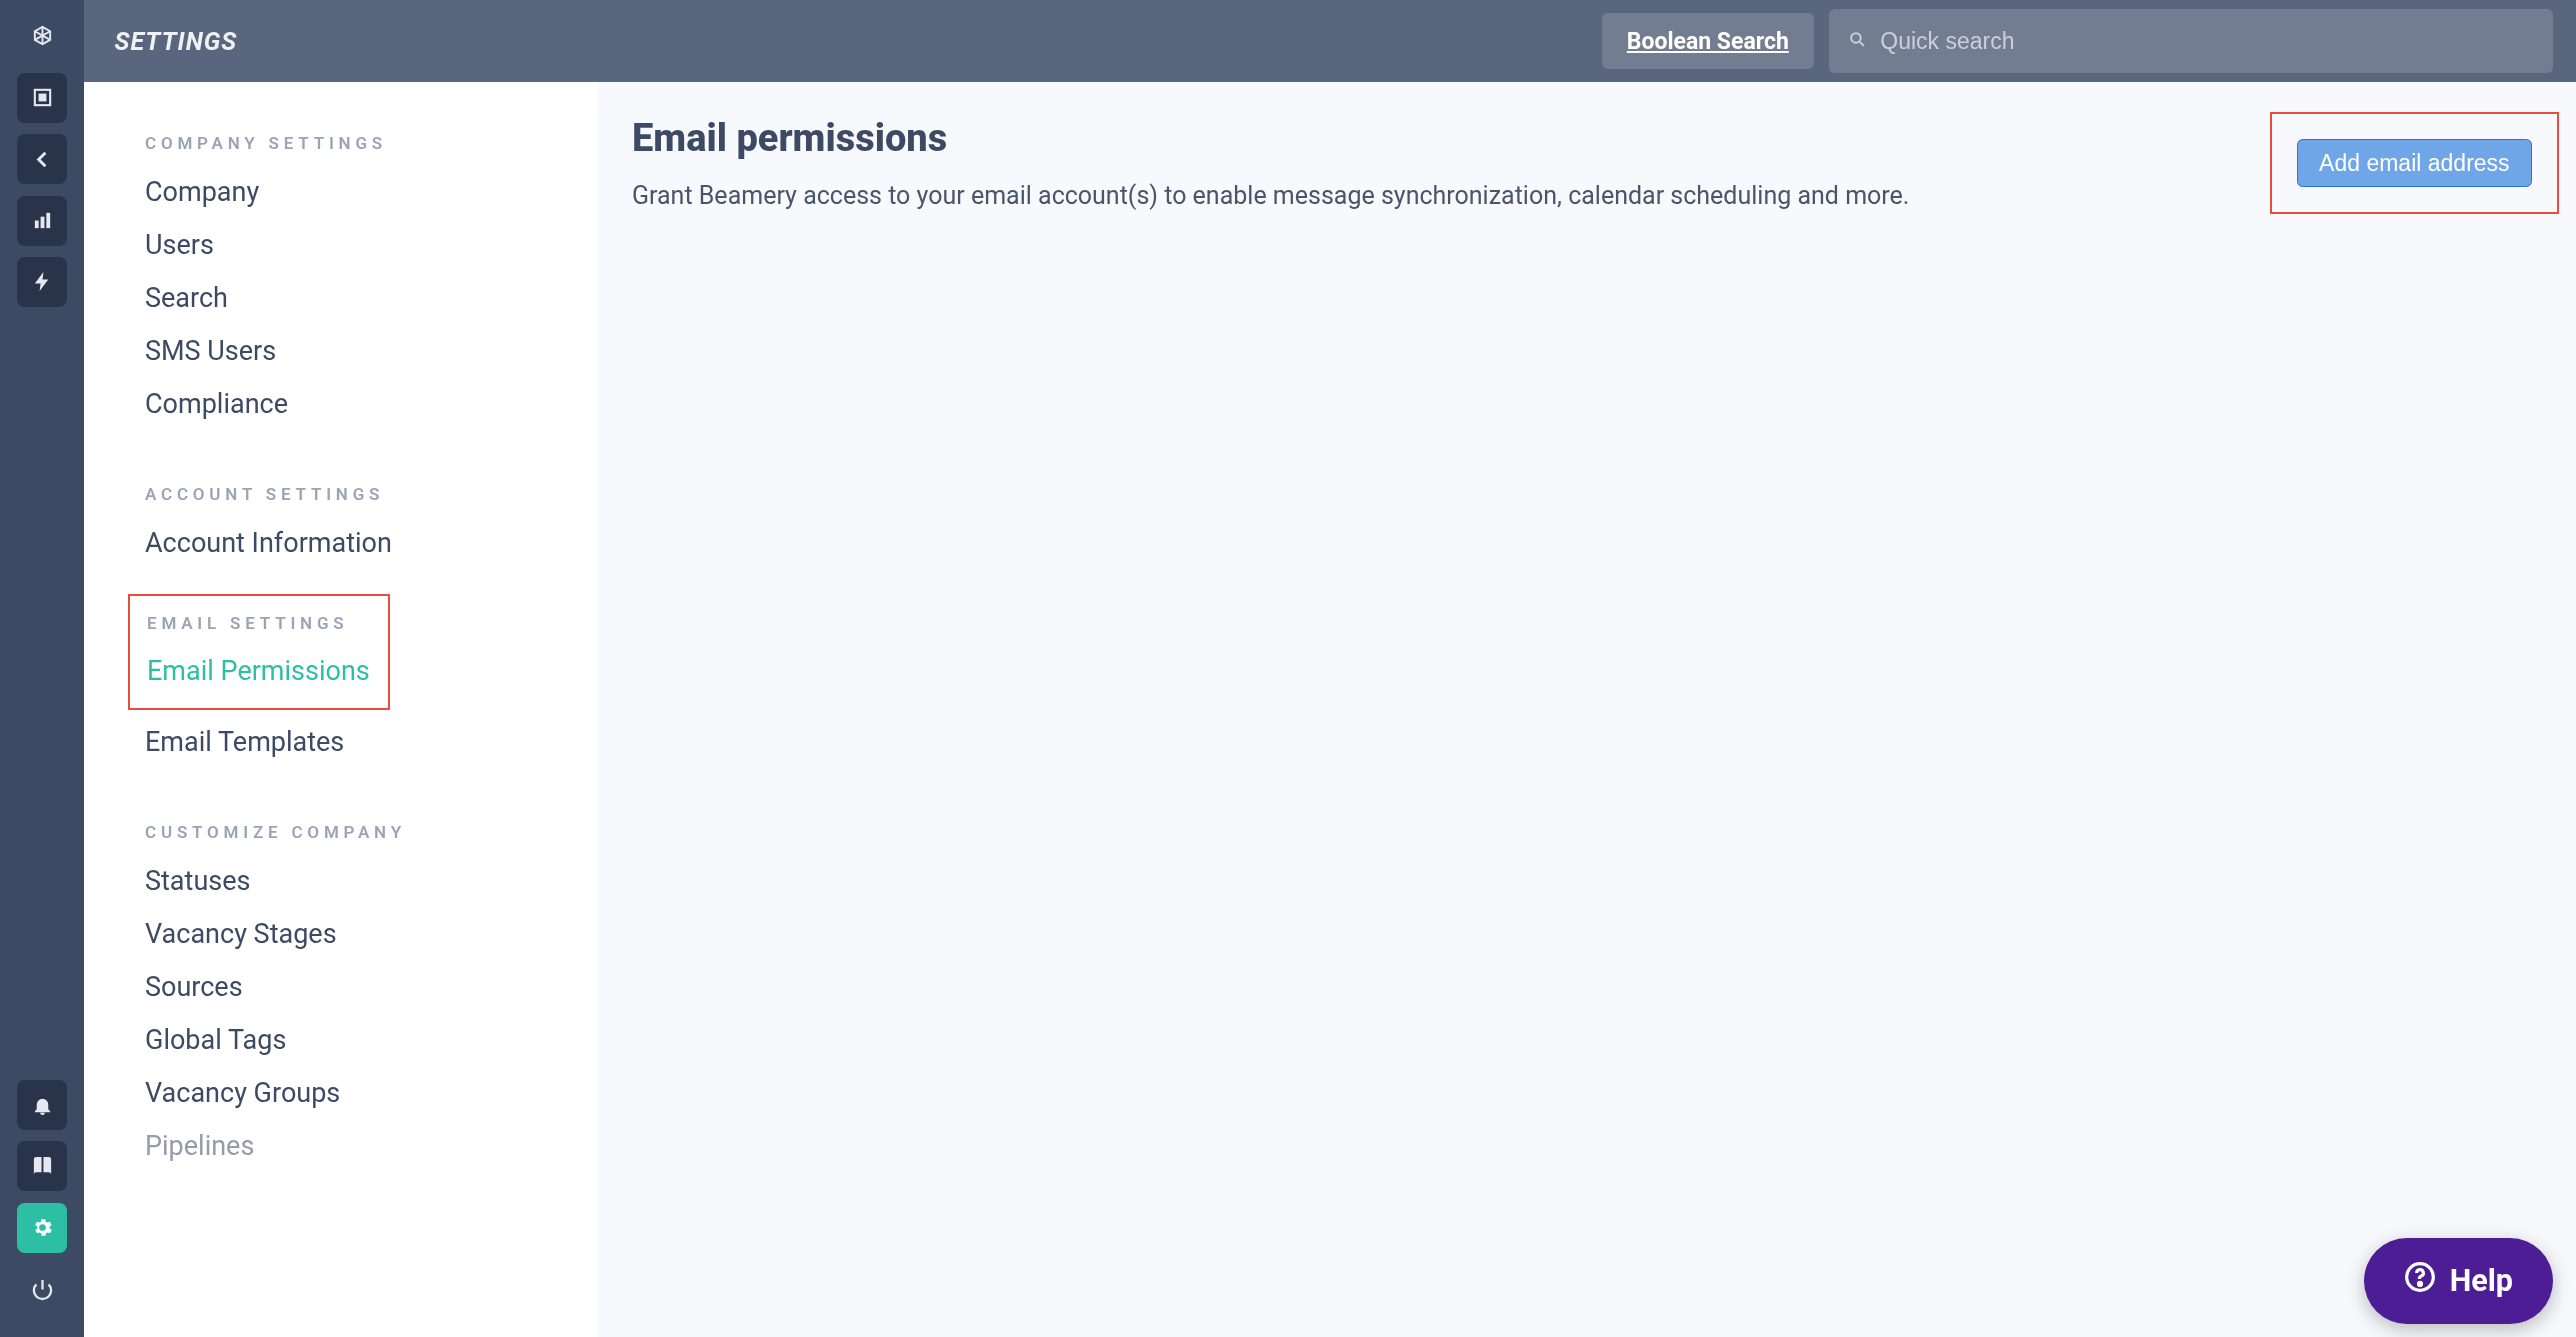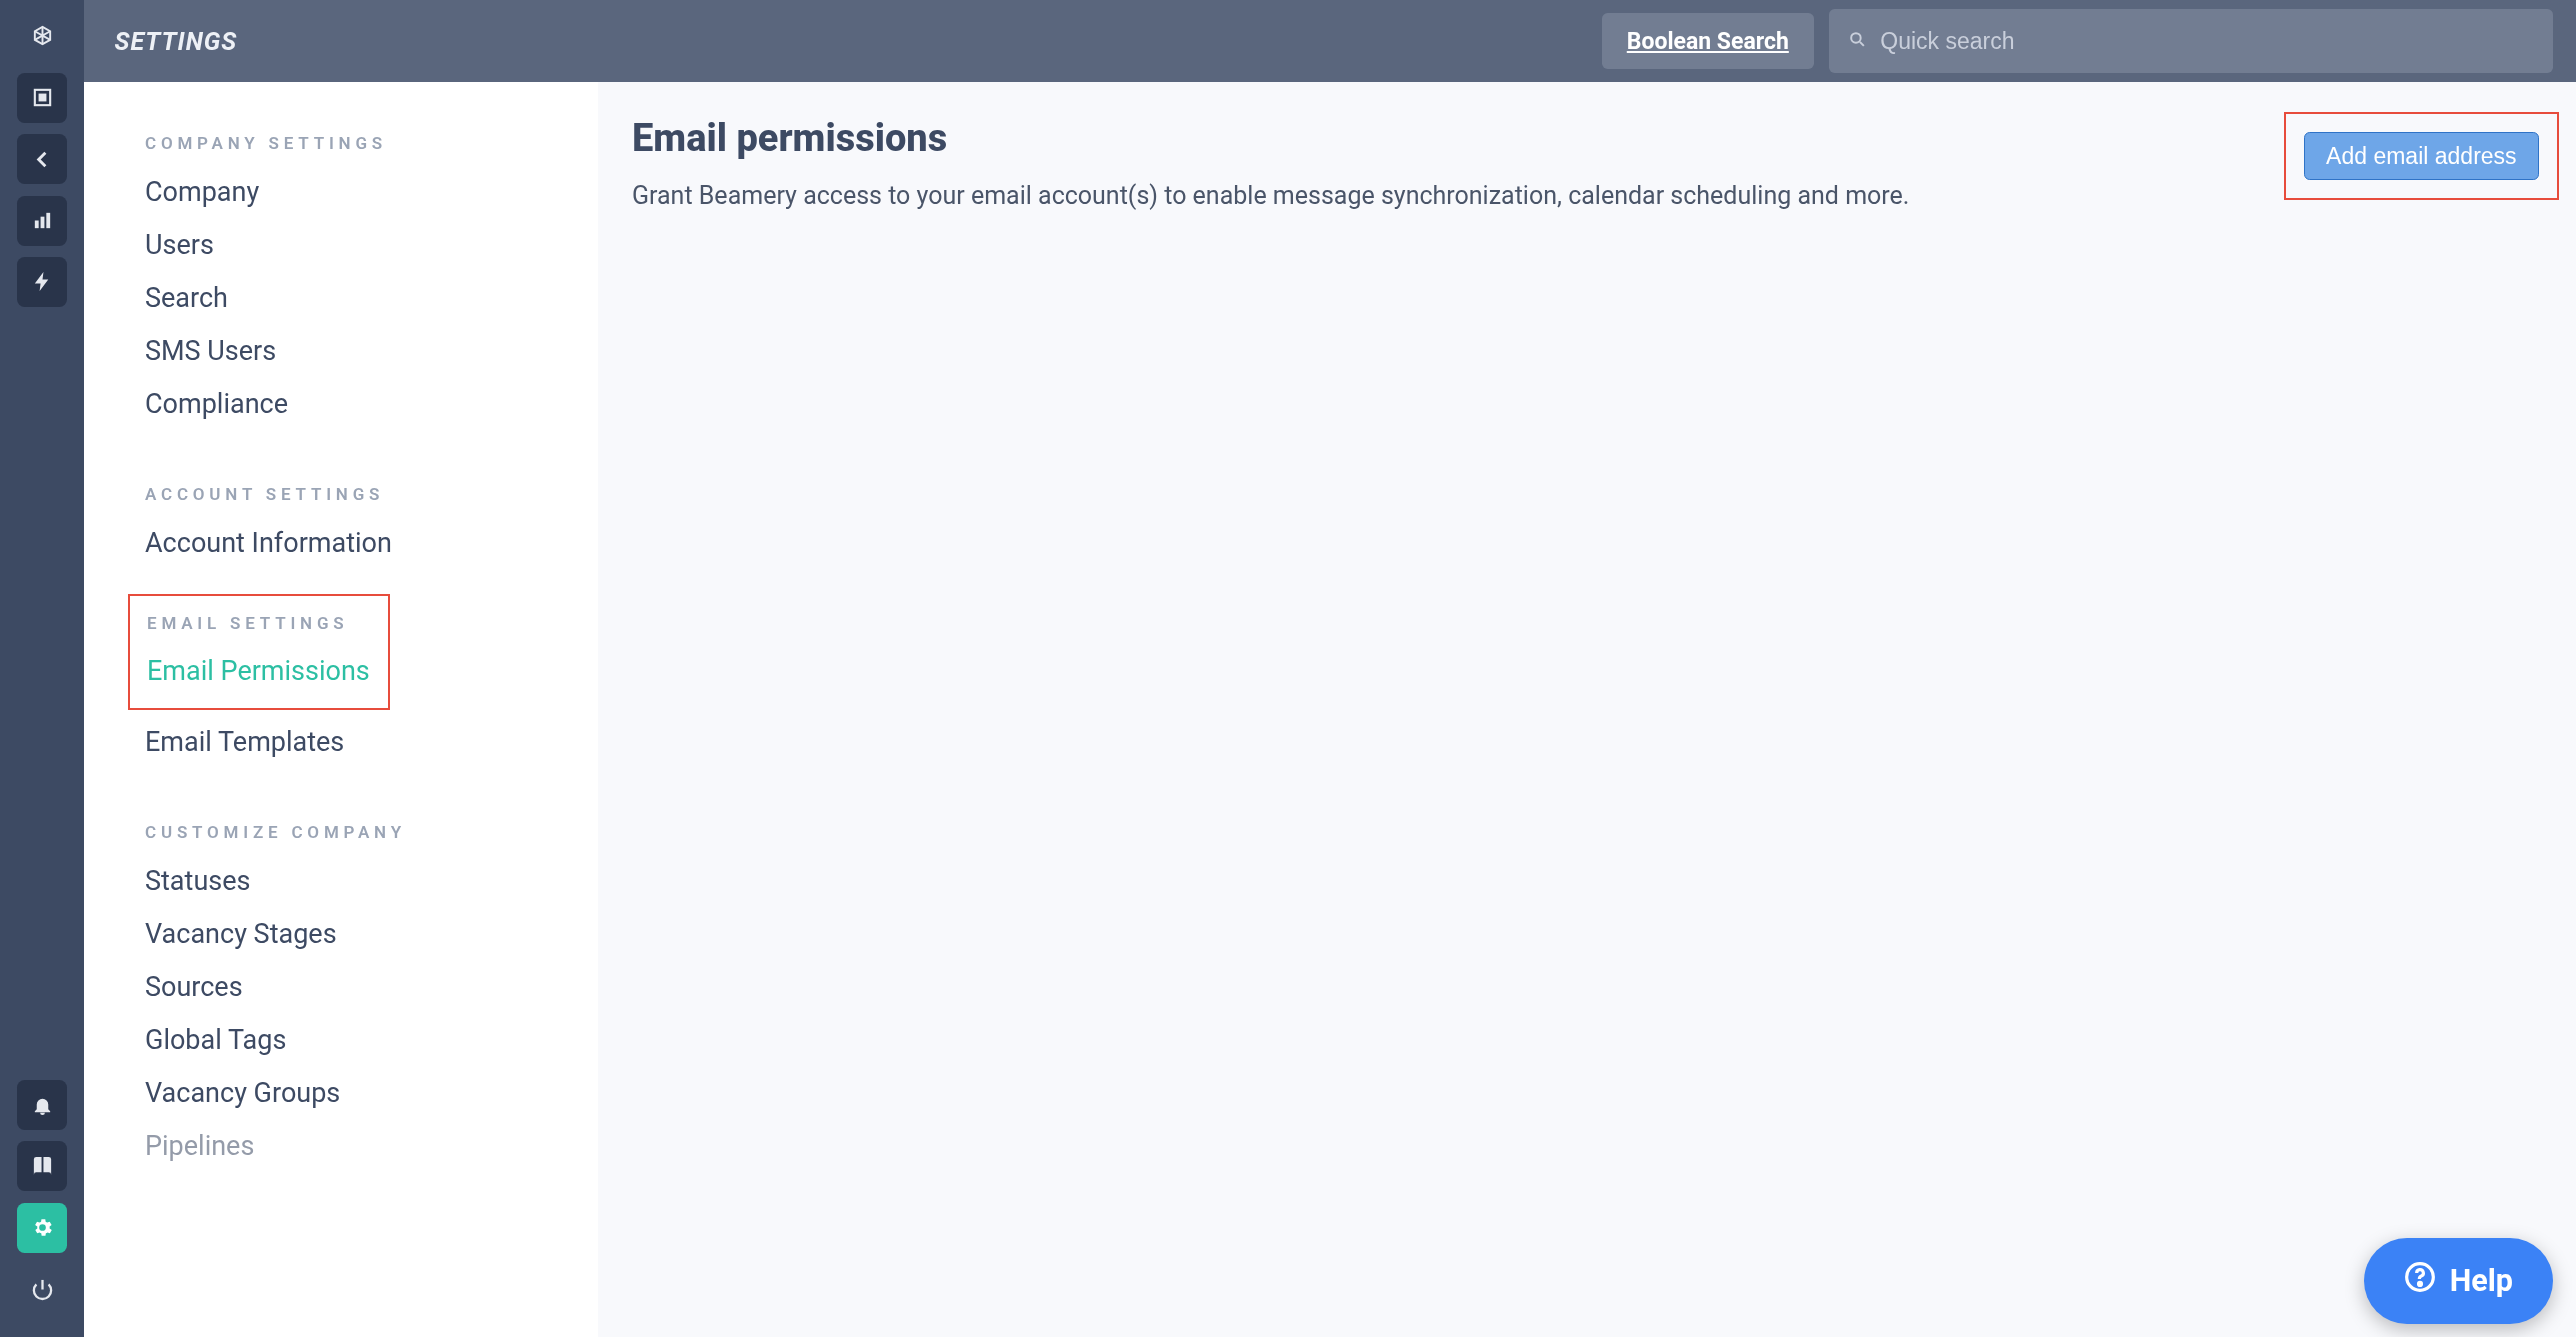--- a/index.html
+++ b/index.html
@@ -129,41 +129,41 @@
     color:#3d4a63;
     margin-bottom:21px;
   }
   .page-desc {
     font-size:25px;
     color:#4a5569;
     max-width:1429px;
   }
   .highlight-box-btn {
     border:2.9px solid #e74c3c;
-    padding:18px;
+    padding:25px;
     margin-top:-3.8px;
     margin-right:-7.6px;
   }
   .add-email-btn {
     background:#6ea6e8;
     color:#fff;
     border:1.9px solid #2f73c7;
     border-radius:5.7px;
     font-size:23px;
     padding:9.5px 21px;
     cursor:pointer;
     white-space:nowrap;
   }
 
   
   .help-pill {
     position:absolute;
     right:23px;
     bottom:13.3px;
-    background:#3b82f6;
+    background:#4c1d95;
     color:#fff;
     border-radius:952px;
     height:86px;
     padding:0 40px;
     display:flex; align-items:center;
     font-size:30.5px; font-weight:700;
     cursor:pointer;
     box-shadow:0 5.7px 19px rgba(0,0,0,.25);
   }
   .help-pill svg { width:32px; height:32px; margin-right:13.3px; }

